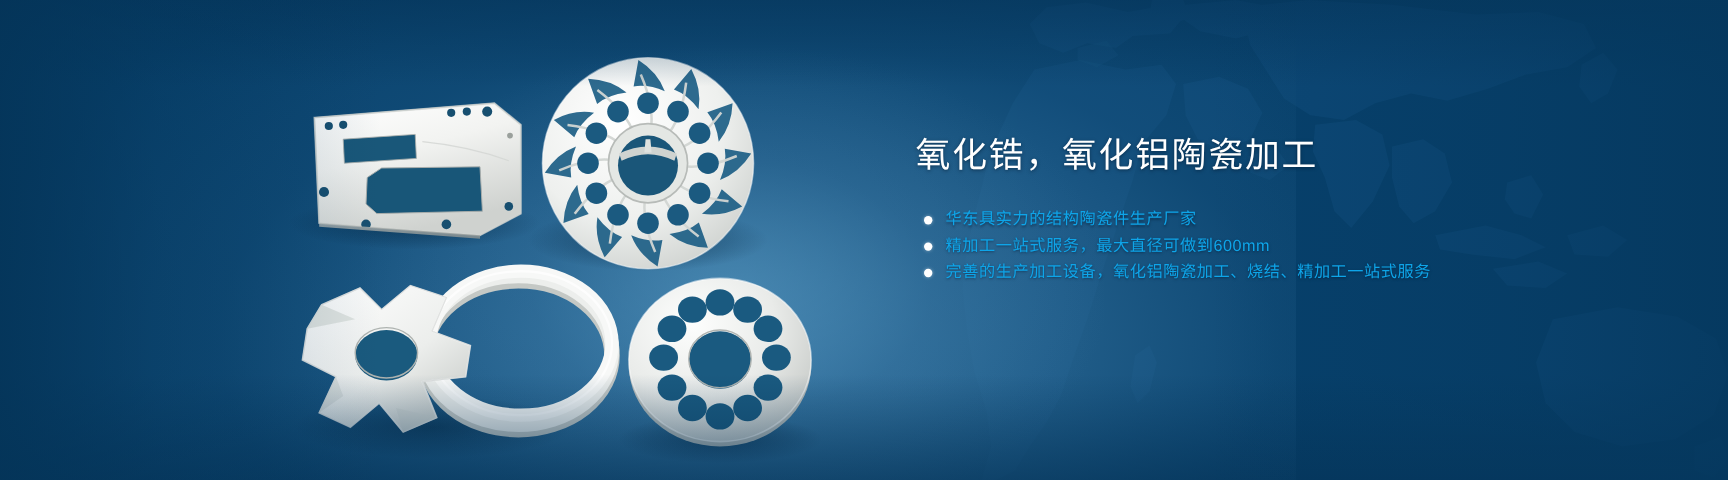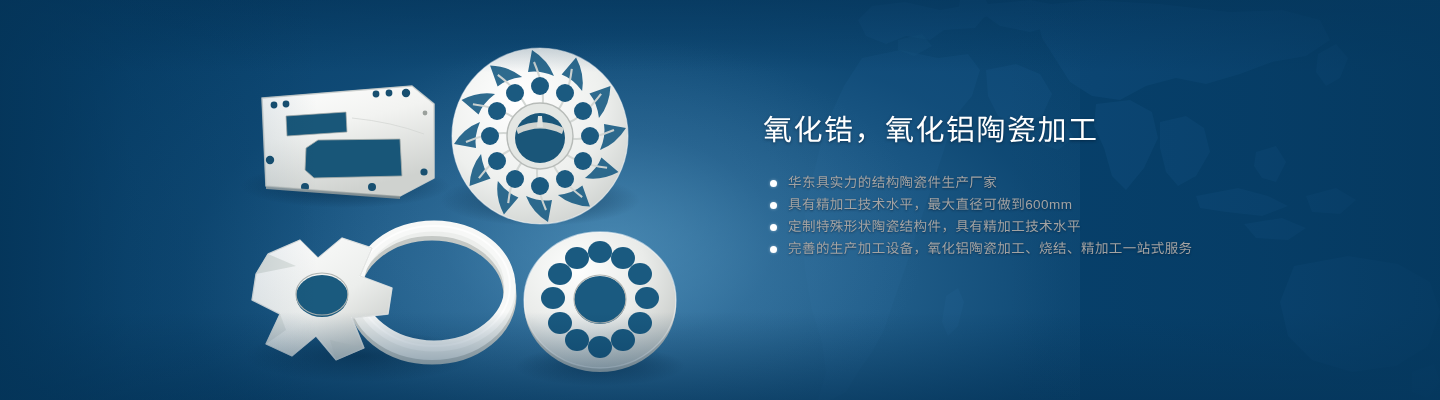--- a/index.html
+++ b/index.html
@@ -95,21 +95,21 @@
   .bullets {
     list-style: none;
     margin: 22px 0 0 0;
     padding: 0;
   }
   .bullet {
     position: relative;
     padding-left: 25px;
     font-size: 13.5px;
     line-height: 22px;
-    color: #a3a3a3;
+    color: #0ea5e9;
     letter-spacing: 0.45px;
     text-shadow: 0 1px 2px rgba(0,20,40,0.5);
     white-space: nowrap;
   }
   .bullet-dot {
     position: absolute;
     left: 7px;
     top: 8px;
     width: 7px;
     height: 7px;
@@ -345,25 +345,21 @@
   <div class="copy">
     <div class="headline">氧化锆，氧化铝陶瓷加工</div>
 
     <ul class="bullets">
       <li class="bullet">
         <span class="bullet-dot"></span>
         <span>华东具实力的结构陶瓷件生产厂家</span>
       </li>
       <li class="bullet">
         <span class="bullet-dot"></span>
-        <span>具有精加工技术水平，最大直径可做到600mm</span>
-      </li>
-      <li class="bullet">
-        <span class="bullet-dot"></span>
-        <span>定制特殊形状陶瓷结构件，具有精加工技术水平</span>
+        <span>精加工一站式服务，最大直径可做到600mm</span>
       </li>
       <li class="bullet">
         <span class="bullet-dot"></span>
         <span>完善的生产加工设备，氧化铝陶瓷加工、烧结、精加工一站式服务</span>
       </li>
     </ul>
   </div>
 
 </div>
 

